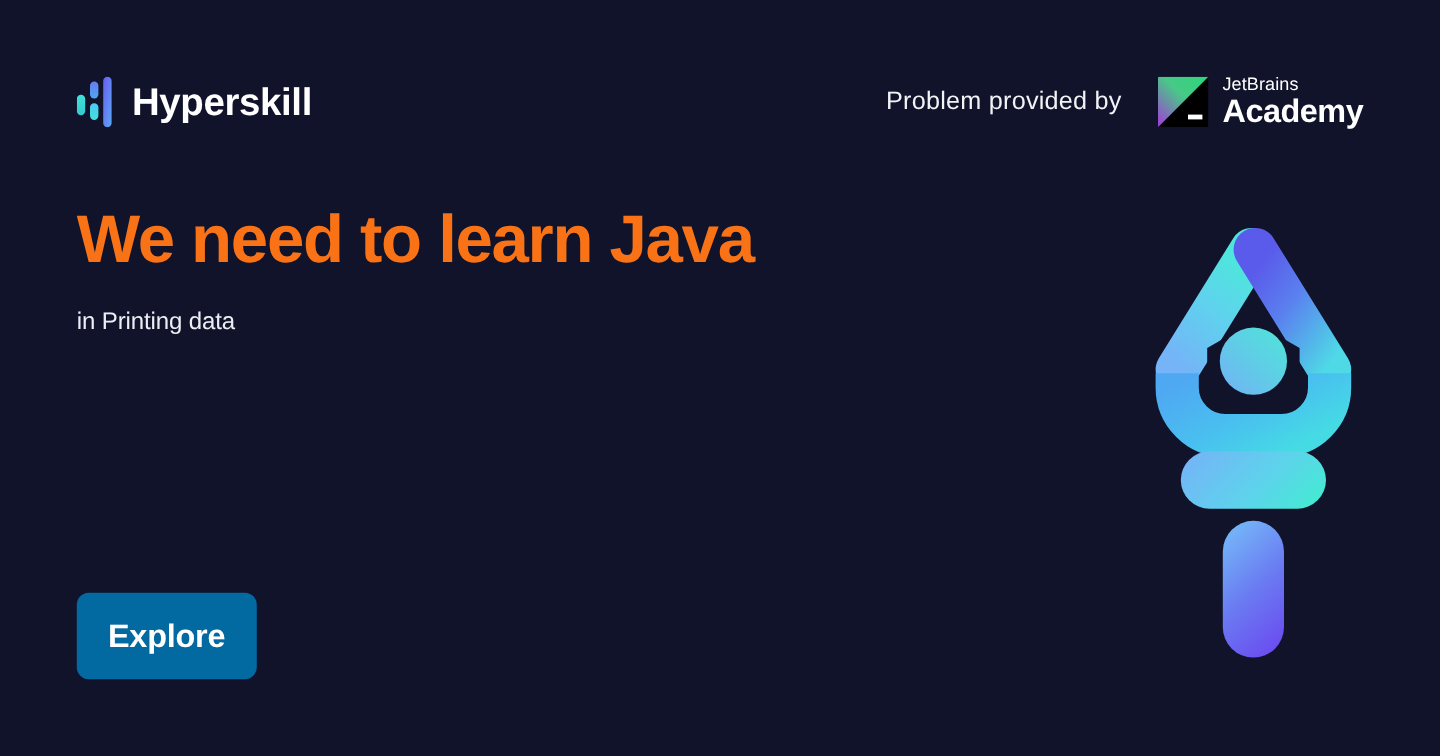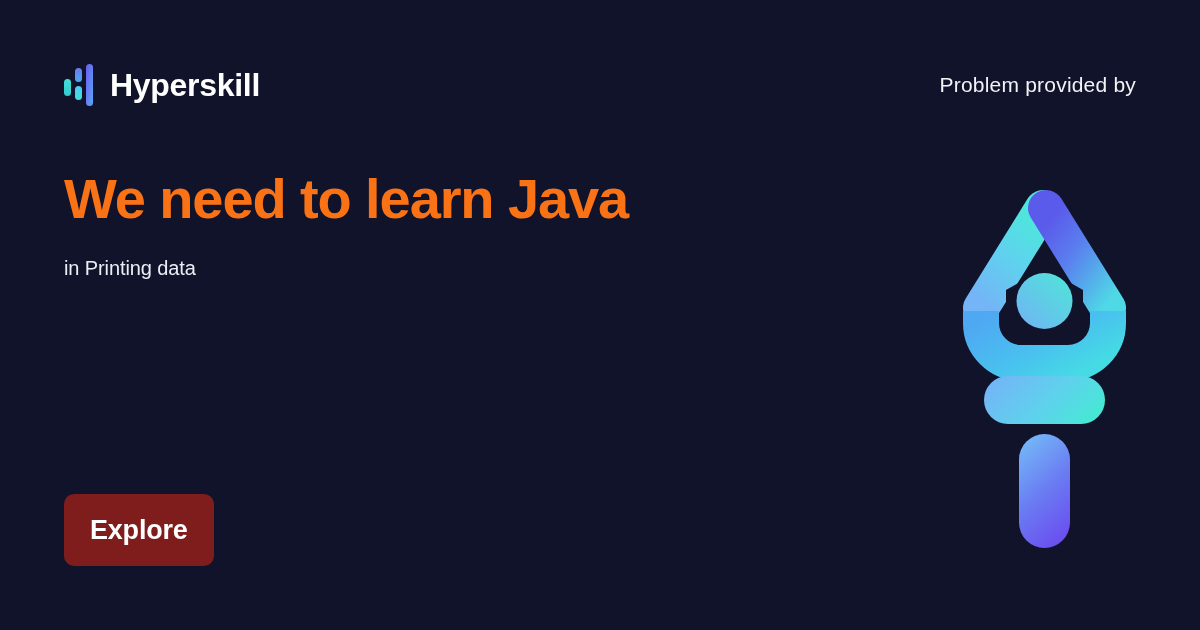--- a/index.html
+++ b/index.html
@@ -137,21 +137,21 @@
   .cta {
     position: absolute;
     left: 64px;
     top: 494px;
     display: inline-flex;
     align-items: center;
     justify-content: center;
     min-width: 141px;
     height: 72px;
     padding: 0 26px;
-    background: #7f1d1d;
+    background: #0369a1;
     border: none;
     border-radius: 10px;
     color: #ffffff;
     font-family: "Liberation Sans", sans-serif;
     font-size: 27px;
     font-weight: bold;
     letter-spacing: -0.2px;
     cursor: pointer;
   }
 
@@ -199,20 +199,40 @@
           <rect x="11" y="22" width="7" height="14" rx="3.5" fill="url(#hsBar3)"></rect>
           <rect x="22" y="0" width="7" height="42" rx="3.5" fill="url(#hsBar4)"></rect>
         </svg>
       </span>
       <span class="brand-name">Hyperskill</span>
     </div>
 
     <div class="provider">
       <span class="provider-label">Problem provided by</span>
 
+      <div class="jb-lockup">
+        <span>
+          <svg class="jb-mark" viewBox="0 0 42 42" xmlns="http://www.w3.org/2000/svg" aria-hidden="true">
+            <defs>
+              <linearGradient id="jbGrad" x1="1" y1="0" x2="0" y2="1">
+                <stop offset="0%" stop-color="#2ad87a"></stop>
+                <stop offset="45%" stop-color="#49c888"></stop>
+                <stop offset="100%" stop-color="#a23ad8"></stop>
+              </linearGradient>
+            </defs>
+            <rect x="0" y="0" width="42" height="42" fill="#000000"></rect>
+            <polygon points="0,0 42,0 0,42" fill="url(#jbGrad)"></polygon>
+            <rect x="25" y="31.5" width="12" height="4" fill="#ffffff"></rect>
+          </svg>
+        </span>
+        <span class="jb-text">
+          <span class="jb-text-top">JetBrains</span>
+          <span class="jb-text-bottom">Academy</span>
+        </span>
+      </div>
     </div>
   </div>
 
   <div class="content">
     <h1 class="title">We need to learn Java</h1>
     <div class="subtitle">in Printing data</div>
   </div>
 
   <button class="cta">Explore</button>
 

